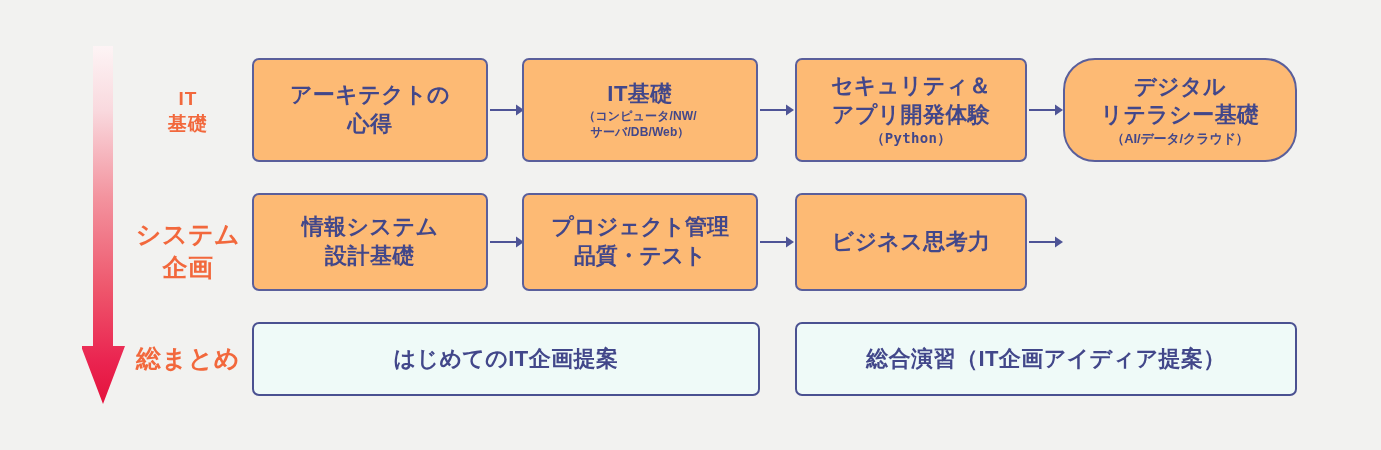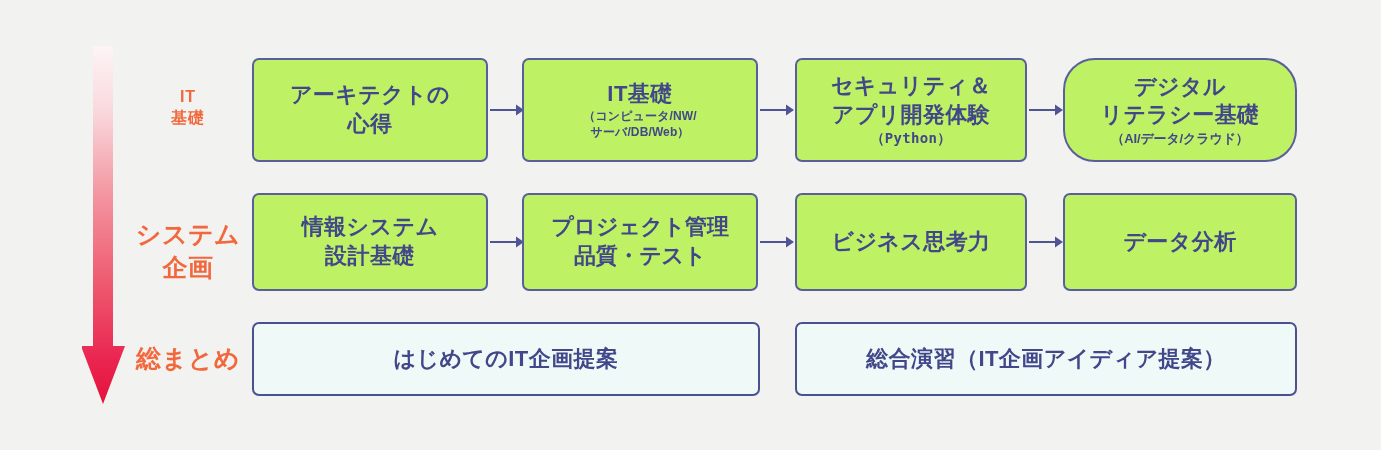--- a/index.html
+++ b/index.html
@@ -31,37 +31,37 @@
   }
 
   
   .row-label {
     position: absolute;
     left: 132px;
     width: 112px;
     text-align: center;
     color: #f2683c;
     font-weight: bold;
-    font-size: 16px;
+    font-size: 19px;
     line-height: 1.32;
     letter-spacing: 0.06em;
     white-space: pre-line;
   }
   .row-label.small {
     font-size: 25px;
     letter-spacing: 0.02em;
   }
 
   
   .node {
     position: absolute;
     box-sizing: border-box;
     border: 2px solid #5a5f9b;
     border-radius: 7px;
-    background: #bef264;
+    background: #fdba74;
     display: flex;
     flex-direction: column;
     align-items: center;
     justify-content: center;
     text-align: center;
     color: #42478a;
     padding: 4px 6px;
   }
   .node.summary {
     background: #effaf8;
@@ -203,23 +203,20 @@
     <div class="title">ビジネス思考力</div>
   </div>
 
   <div class="connector" style="left:1029px; top:233px;">
     <svg width="34" height="18" viewBox="0 0 34 18" xmlns="http://www.w3.org/2000/svg">
       <line x1="0" y1="9" x2="26" y2="9" stroke="#4e5496" stroke-width="2"></line>
       <polygon points="26,3.5 34,9 26,14.5" fill="#4e5496"></polygon>
     </svg>
   </div>
 
-  <div class="node" style="left:1063px; top:193px; width:234px; height:98px;">
-    <div class="title">データ分析</div>
-  </div>
 
   <div class="row-label small" style="top:342px;">総まとめ</div>
 
   <div class="node summary" style="left:795px; top:322px; width:502px; height:74px;">
     <div class="title">総合演習（IT企画アイディア提案）</div>
   </div>
 
   <div class="node summary" style="left:252px; top:322px; width:508px; height:74px;">
     <div class="title">はじめてのIT企画提案</div>
   </div>

